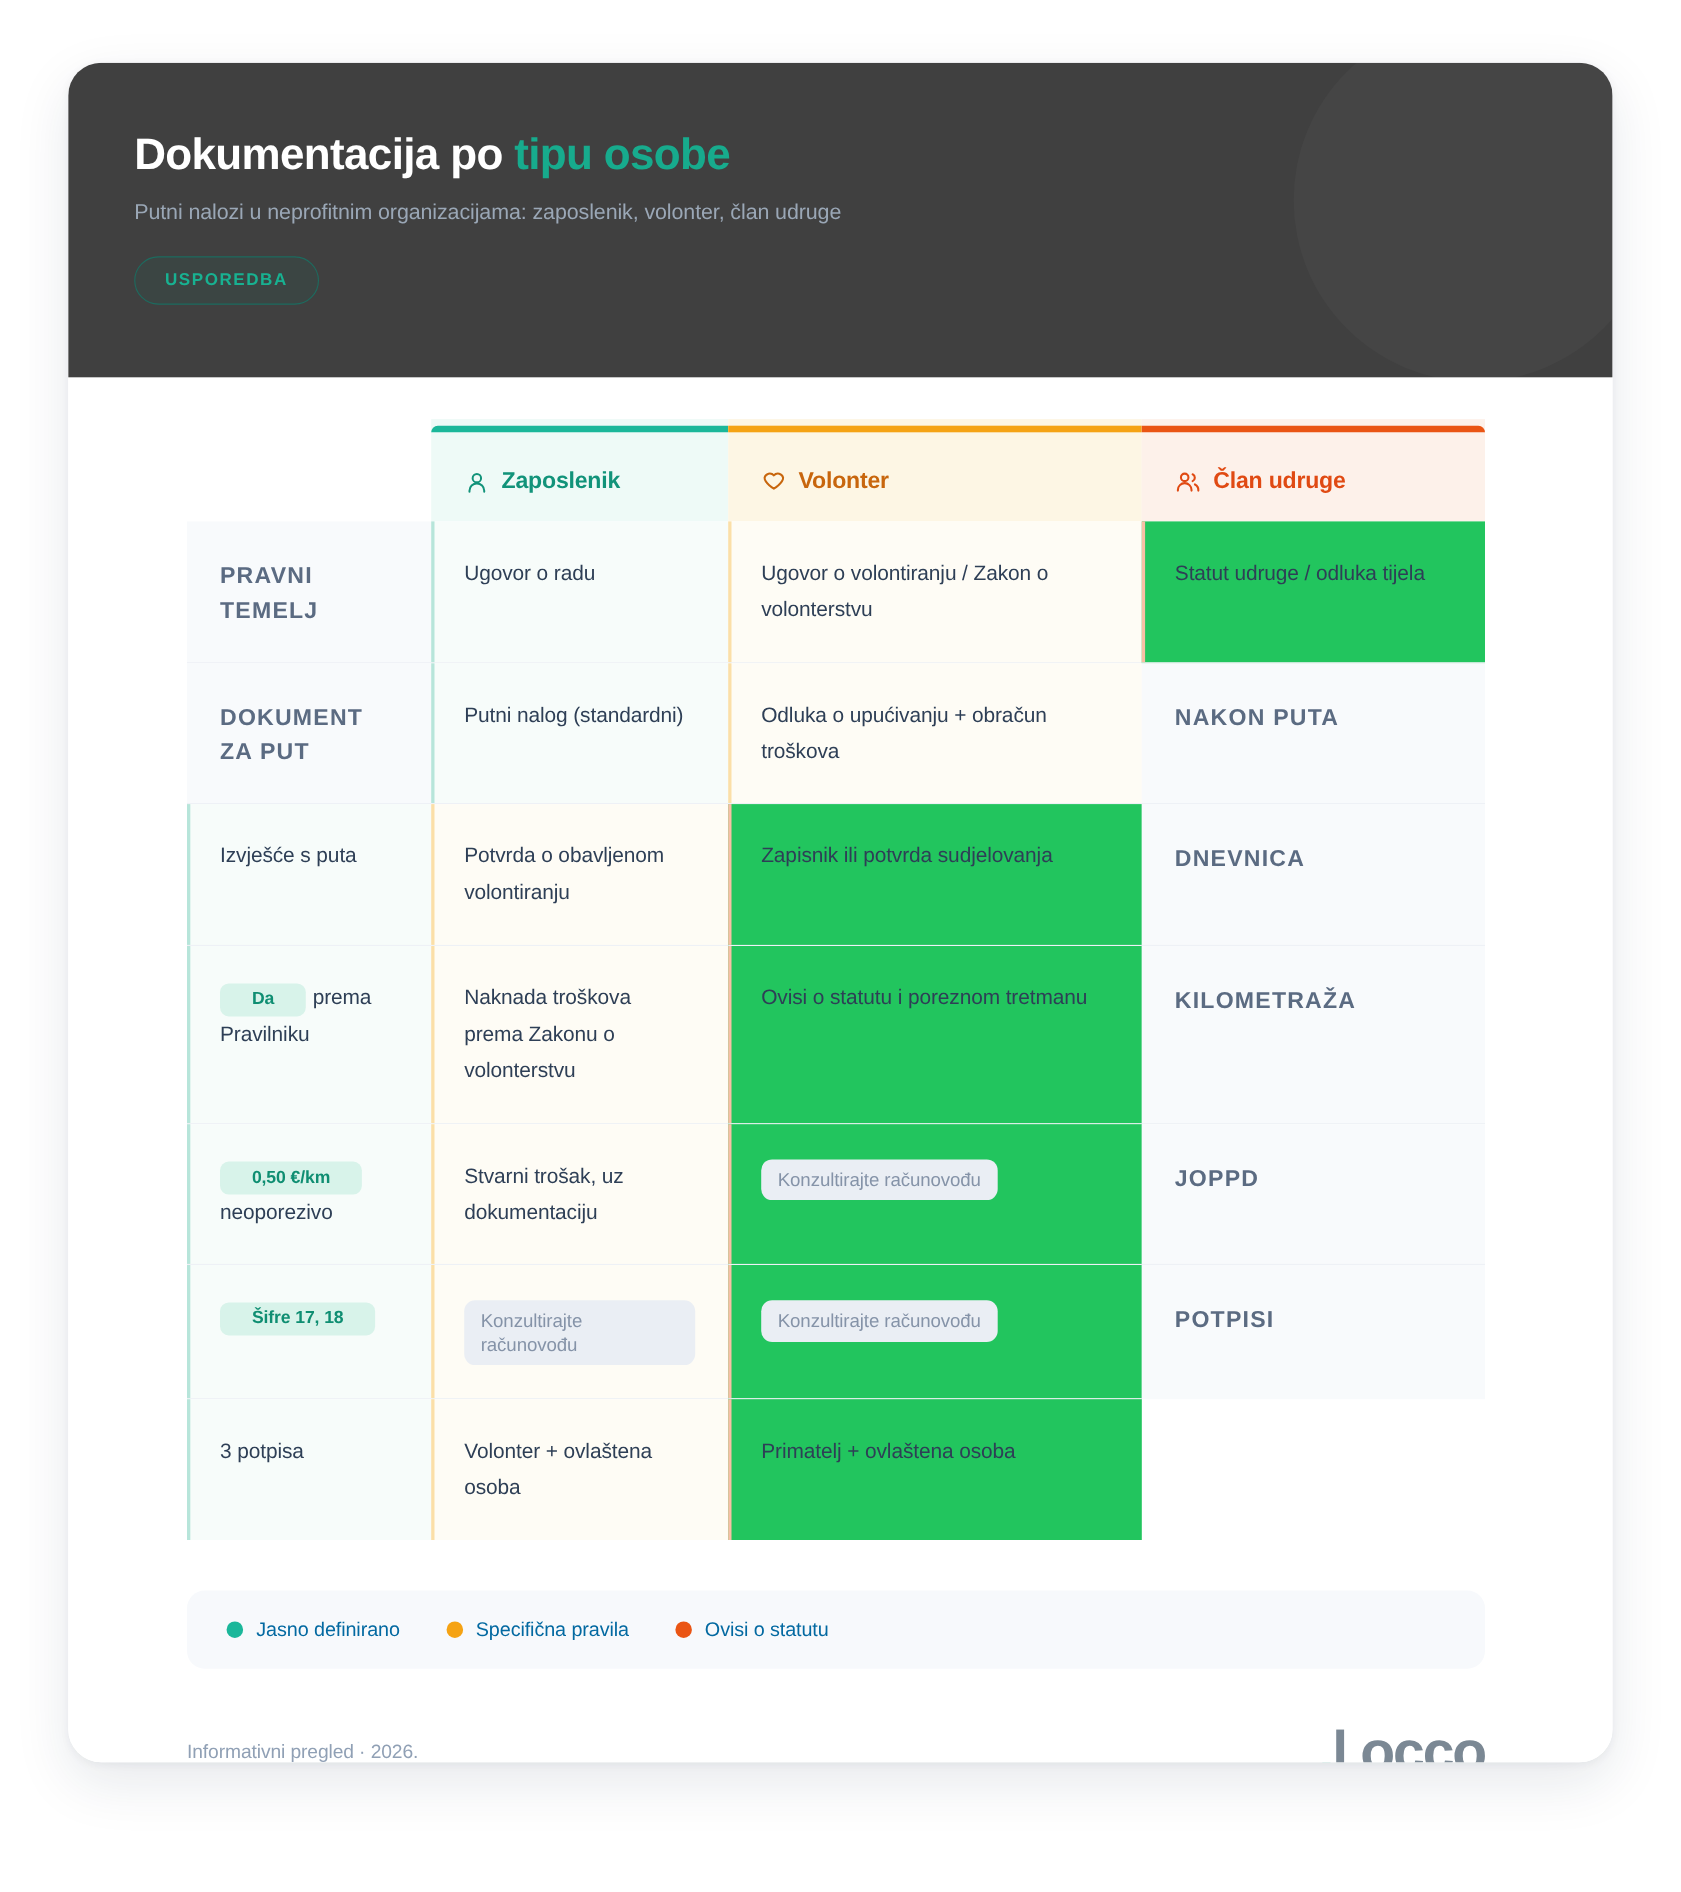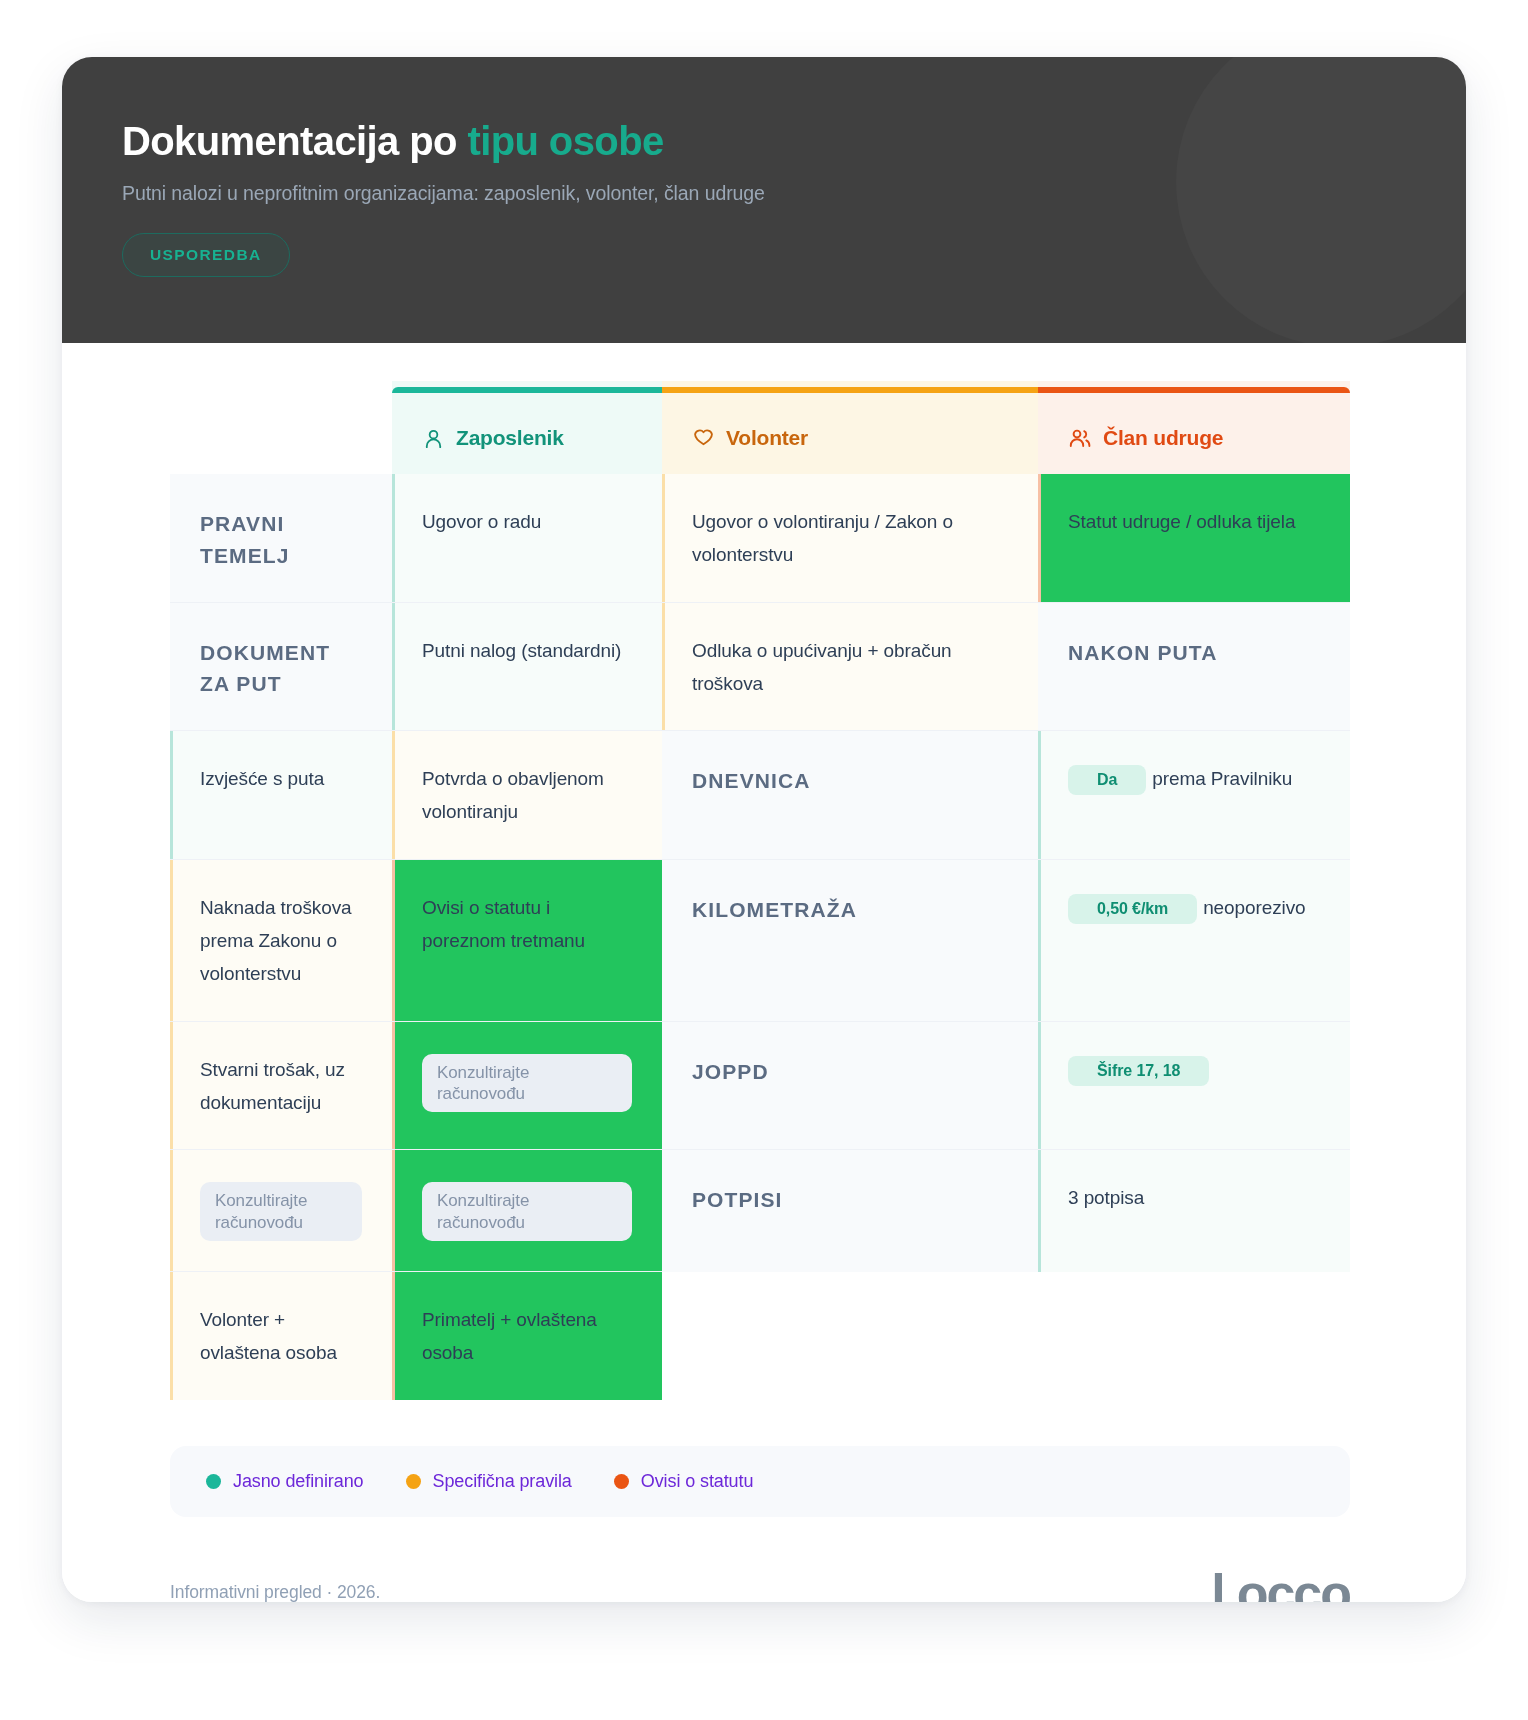--- a/index.html
+++ b/index.html
@@ -188,21 +188,21 @@
     padding: 25px 36px;
     display: flex;
     align-items: center;
     gap: 42px;
   }
   .legend-item {
     display: flex;
     align-items: center;
     gap: 12px;
     font-size: 18px;
-    color: #6d28d9;
+    color: #0369a1;
     letter-spacing: -0.1px;
   }
   .legend-dot {
     width: 15px; height: 15px; border-radius: 50%;
     flex: 0 0 auto;
   }
 
   
   .footer {
     margin: 50px 108px 0 108px;
@@ -292,20 +292,21 @@
       <div class="cell rowlabel">PRAVNI TEMELJ</div>
           <div class="cell c-emp"><span>Ugovor o radu</span></div>
           <div class="cell c-vol"><span>Ugovor o volontiranju / Zakon o volonterstvu</span></div>
           <div class="cell c-mem"><span>Statut udruge / odluka tijela</span></div>
           <div class="cell rowlabel">DOKUMENT ZA PUT</div>
           <div class="cell c-emp"><span>Putni nalog (standardni)</span></div>
           <div class="cell c-vol"><span>Odluka o upućivanju + obračun troškova</span></div>
           <div class="cell rowlabel">NAKON PUTA</div>
           <div class="cell c-emp"><span>Izvješće s puta</span></div>
           <div class="cell c-vol"><span>Potvrda o obavljenom volontiranju</span></div>
+          <div class="cell c-mem"><span>Zapisnik ili potvrda sudjelovanja</span></div>
           <div class="cell rowlabel">DNEVNICA</div>
           <div class="cell c-emp"><span class="badge badge-ok">Da</span><span>prema Pravilniku</span></div>
           <div class="cell c-vol"><span>Naknada troškova prema Zakonu o volonterstvu</span></div>
           <div class="cell c-mem"><span>Ovisi o statutu i poreznom tretmanu</span></div>
           <div class="cell rowlabel">KILOMETRAŽA</div>
           <div class="cell c-emp"><span class="badge badge-ok">0,50 €/km</span><span>neoporezivo</span></div>
           <div class="cell c-vol"><span>Stvarni trošak, uz dokumentaciju</span></div>
           <div class="cell c-mem"><span class="badge badge-muted">Konzultirajte računovođu</span></div>
           <div class="cell rowlabel">JOPPD</div>
           <div class="cell c-emp"><span class="badge badge-ok">Šifre 17, 18</span></div>

